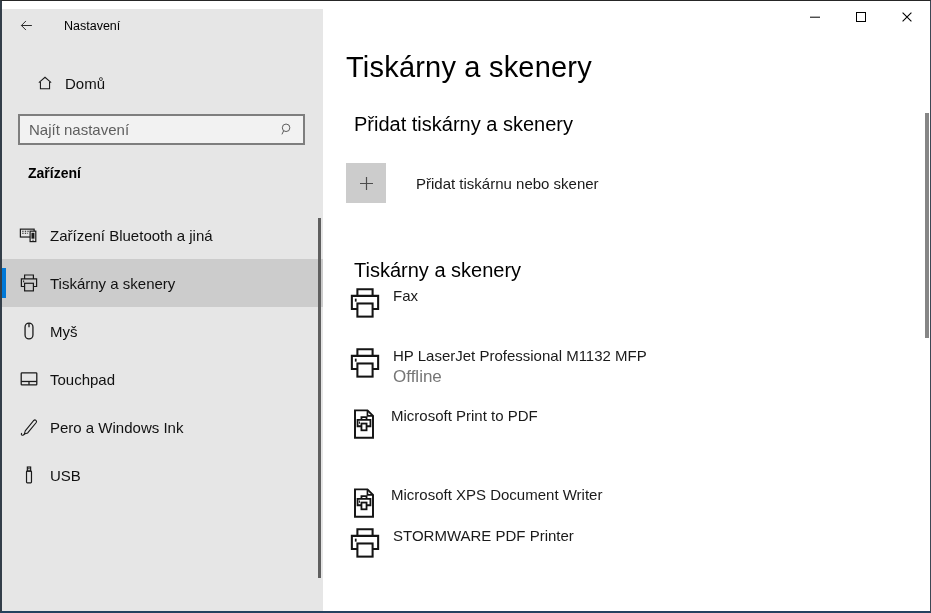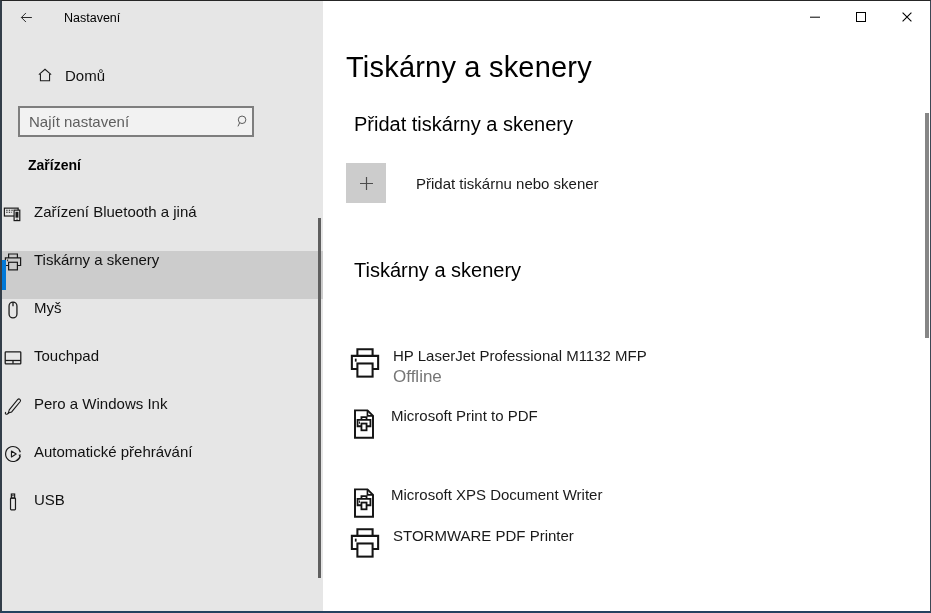--- a/index.html
+++ b/index.html
@@ -5,34 +5,34 @@
   html,body{margin:0;padding:0;background:#888;}
   .window{
     position:relative; width:931px; height:613px; box-sizing:border-box;
     border-top:1px solid #262626; border-right:1px solid #3c4754;
     border-bottom:2px solid #25425f; border-left:2px solid #333e49;
     background:#fff; overflow:hidden;
     font-family:"Liberation Sans", sans-serif; color:#1a1a1a;
     -webkit-font-smoothing:antialiased;
   }
   
-  .sidebar{position:absolute; left:0; top:0; bottom:0; width:321px; background:#e6e6e6;}
+  .sidebar{position:absolute; left:0; top:8px; bottom:0; width:321px; background:#e6e6e6;}
   .back-btn{position:absolute; left:6px; top:3px; width:36px; height:26px; border:none; background:transparent; color:#1a1a1a; display:flex; align-items:center; justify-content:center; padding:0;}
   .back-btn svg{width:17px; height:17px;}
   .app-title{position:absolute; left:62px; top:10px; font-size:12.5px; color:#000;}
   .home-row{position:absolute; left:0; top:58px; width:100%; height:32px; display:flex; align-items:center; padding-left:34px; box-sizing:border-box;}
   .home-row svg{width:18px; height:18px; margin-right:11px; color:#1a1a1a;}
   .home-label{font-size:15px; color:#111;}
-  .search-box{position:absolute; left:16px; top:105px; width:236px; height:31px; box-sizing:border-box; border:2px solid #7e7e7e; background:#f2f2f2; display:flex; align-items:center;}
+  .search-box{position:absolute; left:16px; top:105px; width:287px; height:31px; box-sizing:border-box; border:2px solid #7e7e7e; background:#f2f2f2; display:flex; align-items:center;}
   .search-box input{flex:1; border:none; background:transparent; outline:none; font-family:"Liberation Sans",sans-serif; font-size:15px; color:#222; padding:0 6px 0 9px;}
   .search-box input::placeholder{color:#5e5e5e; opacity:1;}
   .search-box svg{width:17px; height:17px; margin-right:8px; color:#4f4f4f; flex:none;}
   .section-header{position:absolute; left:16px; top:156px; font-size:14px; font-weight:bold; color:#000;margin-left:10px;}
   .nav{position:absolute; left:0; top:202px; width:100%;}
-  .nav-item{position:relative; height:48px; display:flex; align-items:flex-start; padding-left:0; box-sizing:border-box; cursor:default;}
+  .nav-item{position:relative; height:48px; display:flex; align-items:center; padding-left:16px; box-sizing:border-box; cursor:default;}
   .nav-item svg{width:22px; height:22px; margin-right:10px; color:#1a1a1a; flex:none;}
   .nav-label{font-size:15px; color:#111; white-space:nowrap;}
   .nav-item.selected{background:#cccccc;}
   .nav-item.selected::before{content:""; position:absolute; left:0; top:9px; width:4px; height:30px; background:#0078d7;}
   .sb-scrollbar{position:absolute; left:316px; top:217px; width:3px; height:360px; background:#5f5f5f;}
   
   .main{position:absolute; left:321px; top:0; right:0; bottom:0; background:#fff;}
   .win-controls{position:absolute; top:0; right:0; display:flex;}
   .wc{width:46px; height:32px; border:none; background:transparent; display:flex; align-items:center; justify-content:center; padding:0; color:#000;}
   .wc svg{width:10px; height:10px;}
@@ -190,26 +190,20 @@
         <span class="nav-label">Touchpad</span>
       </div>
       <div class="nav-item">
         <svg class="ico">
             <use href="#i-pen"></use>
           </svg>
         <span class="nav-label">Pero a Windows Ink</span>
       </div>
       <div class="nav-item">
         <svg class="ico">
-            <use href="#i-autoplay"></use>
-          </svg>
-        <span class="nav-label">Automatické přehrávání</span>
-      </div>
-      <div class="nav-item">
-        <svg class="ico">
             <use href="#i-usb"></use>
           </svg>
         <span class="nav-label">USB</span>
       </div>
     </nav>
   </div>
   <div class="sb-scrollbar"></div>
 
   <div class="main">
     <div class="win-controls">
@@ -237,20 +231,28 @@
       <div class="plus-square">
         <svg class="ico">
             <use href="#i-plus"></use>
           </svg>
       </div>
       <span class="add-label">Přidat tiskárnu nebo skener</span>
     </div>
 
     <h2 class="h2 h2-devices">Tiskárny a skenery</h2>
 
+    <div class="dev-row" style="top:283px">
+      <svg class="ico thin dev-ico">
+          <use href="#i-printer"></use>
+        </svg>
+      <div class="dev-text">
+        <div class="dev-name">Fax</div>
+      </div>
+    </div>
 
     <div class="dev-row" style="top:343px">
       <svg class="ico thin dev-ico">
           <use href="#i-printer"></use>
         </svg>
       <div class="dev-text">
         <div class="dev-name">HP LaserJet Professional M1132 MFP</div>
         <div class="dev-status">Offline</div>
       </div>
     </div>

